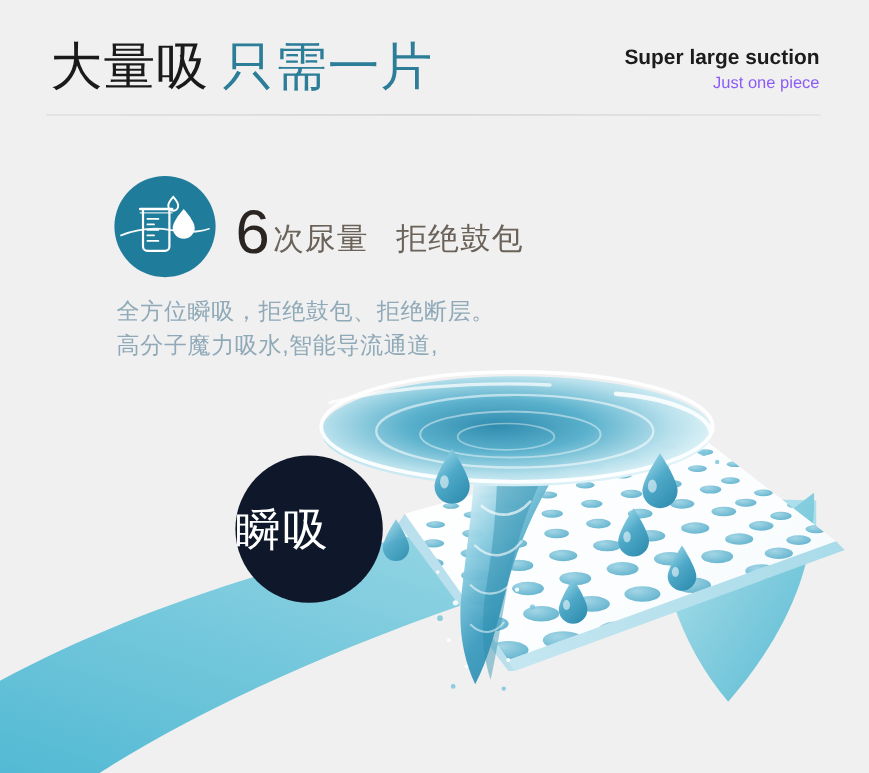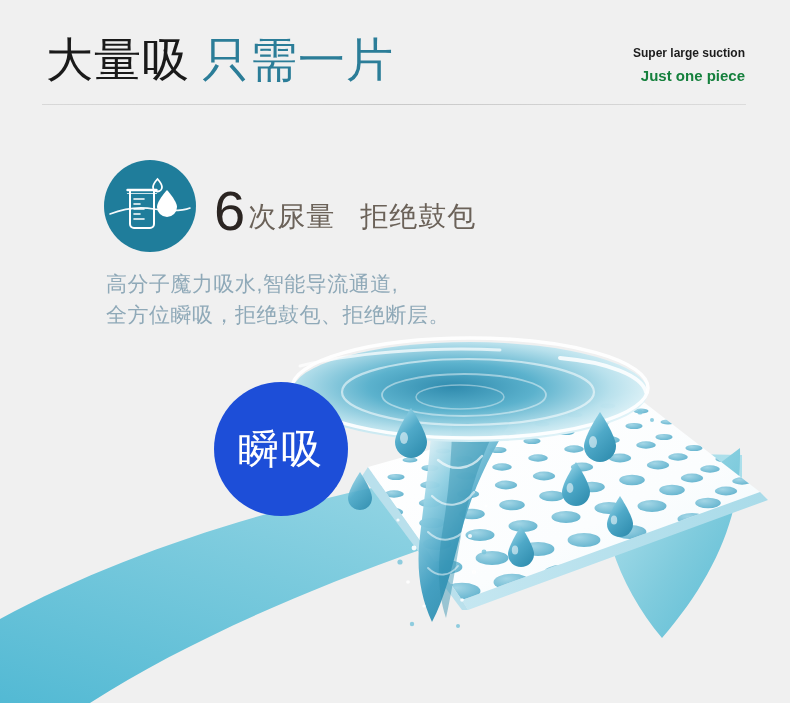--- a/index.html
+++ b/index.html
@@ -45,30 +45,30 @@
     font-weight: 400;
     margin-left: 12px;
   }
   .headline-en {
     position: absolute;
     right: 45px;
     top: 41px;
     text-align: right;
   }
   .headline-en-main {
-    font-size: 12px;
+    font-size: 19px;
     font-weight: bold;
     color: #1c1c1c;
     line-height: 24px;
     white-space: nowrap;
   }
   .headline-en-sub {
     font-size: 15px;
-    font-weight: 700;
-    color: #15803d;
+    font-weight: 400;
+    color: #8b5cf6;
     line-height: 22px;
     white-space: nowrap;
   }
   .header-rule {
     position: absolute;
     left: 42px;
     top: 104px;
     width: 704px;
     height: 1px;
     background: linear-gradient(to right, #d8d8d8 0%, #c9c9c9 50%, #dcdcdc 100%);
@@ -128,28 +128,27 @@
     left: 0;
     top: 300px;
     width: 790px;
     height: 403px;
   }
   .illustration svg { display: block; }
 
   .badge-circle {
     position: absolute;
     left: 214px;
-    top: 382px;
+    top: 414px;
     width: 134px;
     height: 134px;
     border-radius: 50%;
-    background: #1d4ed8;
+    background: #0f172a;
     display: flex;
     align-items: center;
-    justify-content: center;
   }
   .badge-label {
     color: #ffffff;
     font-size: 41px;
     letter-spacing: 2px;
     line-height: 44px;
   }
 </style>
 </head>
 <body>
@@ -192,22 +191,22 @@
 
       <path d="M53.5 19 C53.5 19 58 24 58 27 a4.5 4.5 0 0 1 -9 0 C49 24 53.5 19 53.5 19 Z" fill="none" stroke="#ffffff" stroke-width="1.8"></path>
     </svg>
   </div>
 
   <div class="feature-title">
     <span class="feature-number">6</span><span class="feature-title-cn">次尿量</span><span class="feature-title-gap"></span><span class="feature-title-cn">拒绝鼓包</span>
   </div>
 
   <div class="feature-desc">
+    <div>全方位瞬吸，拒绝鼓包、拒绝断层。</div>
     <div>高分子魔力吸水,智能导流通道,</div>
-    <div>全方位瞬吸，拒绝鼓包、拒绝断层。</div>
   </div>
 
   <div class="illustration">
     <svg width="790" height="403" viewBox="0 0 790 403" aria-hidden="true">
       <defs>
         <linearGradient id="underLayerGrad" x1="0" y1="1" x2="1" y2="0">
           <stop offset="0%" stop-color="#49b6d2"></stop>
           <stop offset="45%" stop-color="#74c8dc"></stop>
           <stop offset="100%" stop-color="#aadfeb"></stop>
         </linearGradient>

